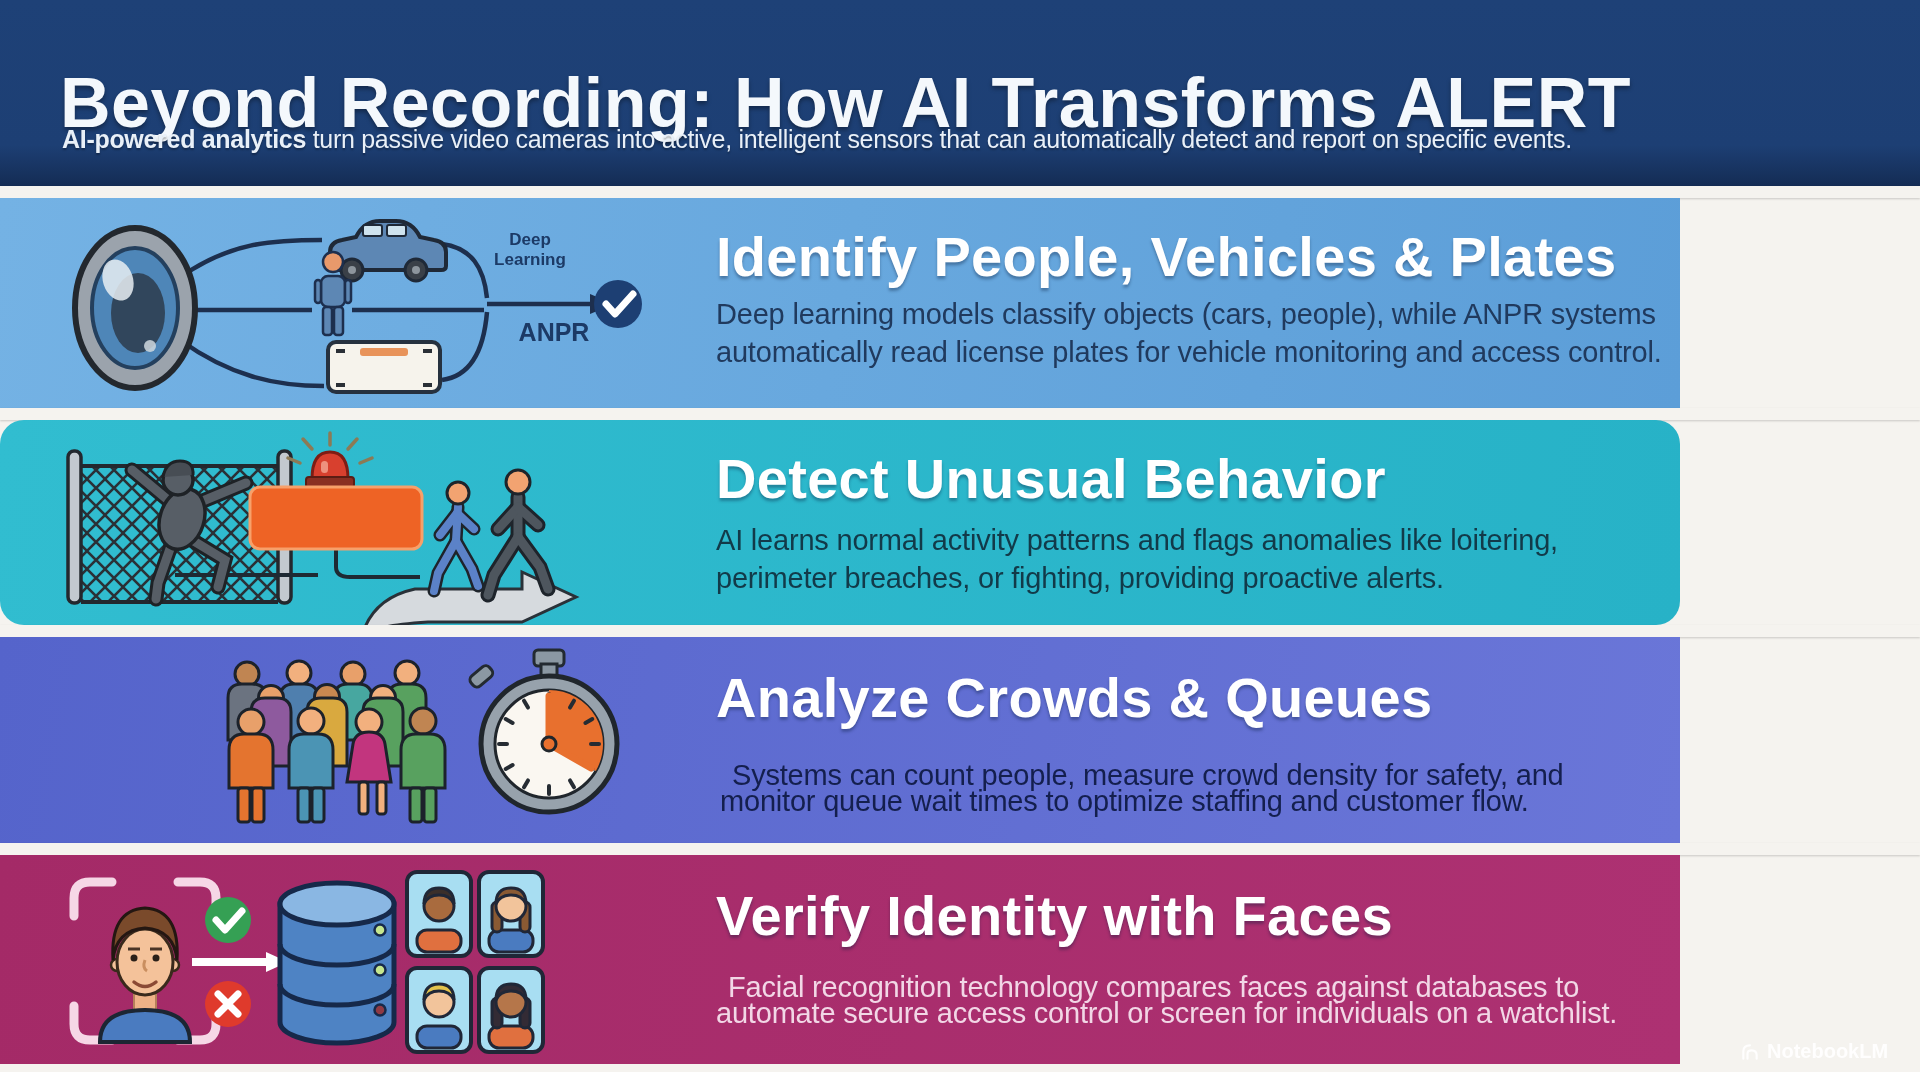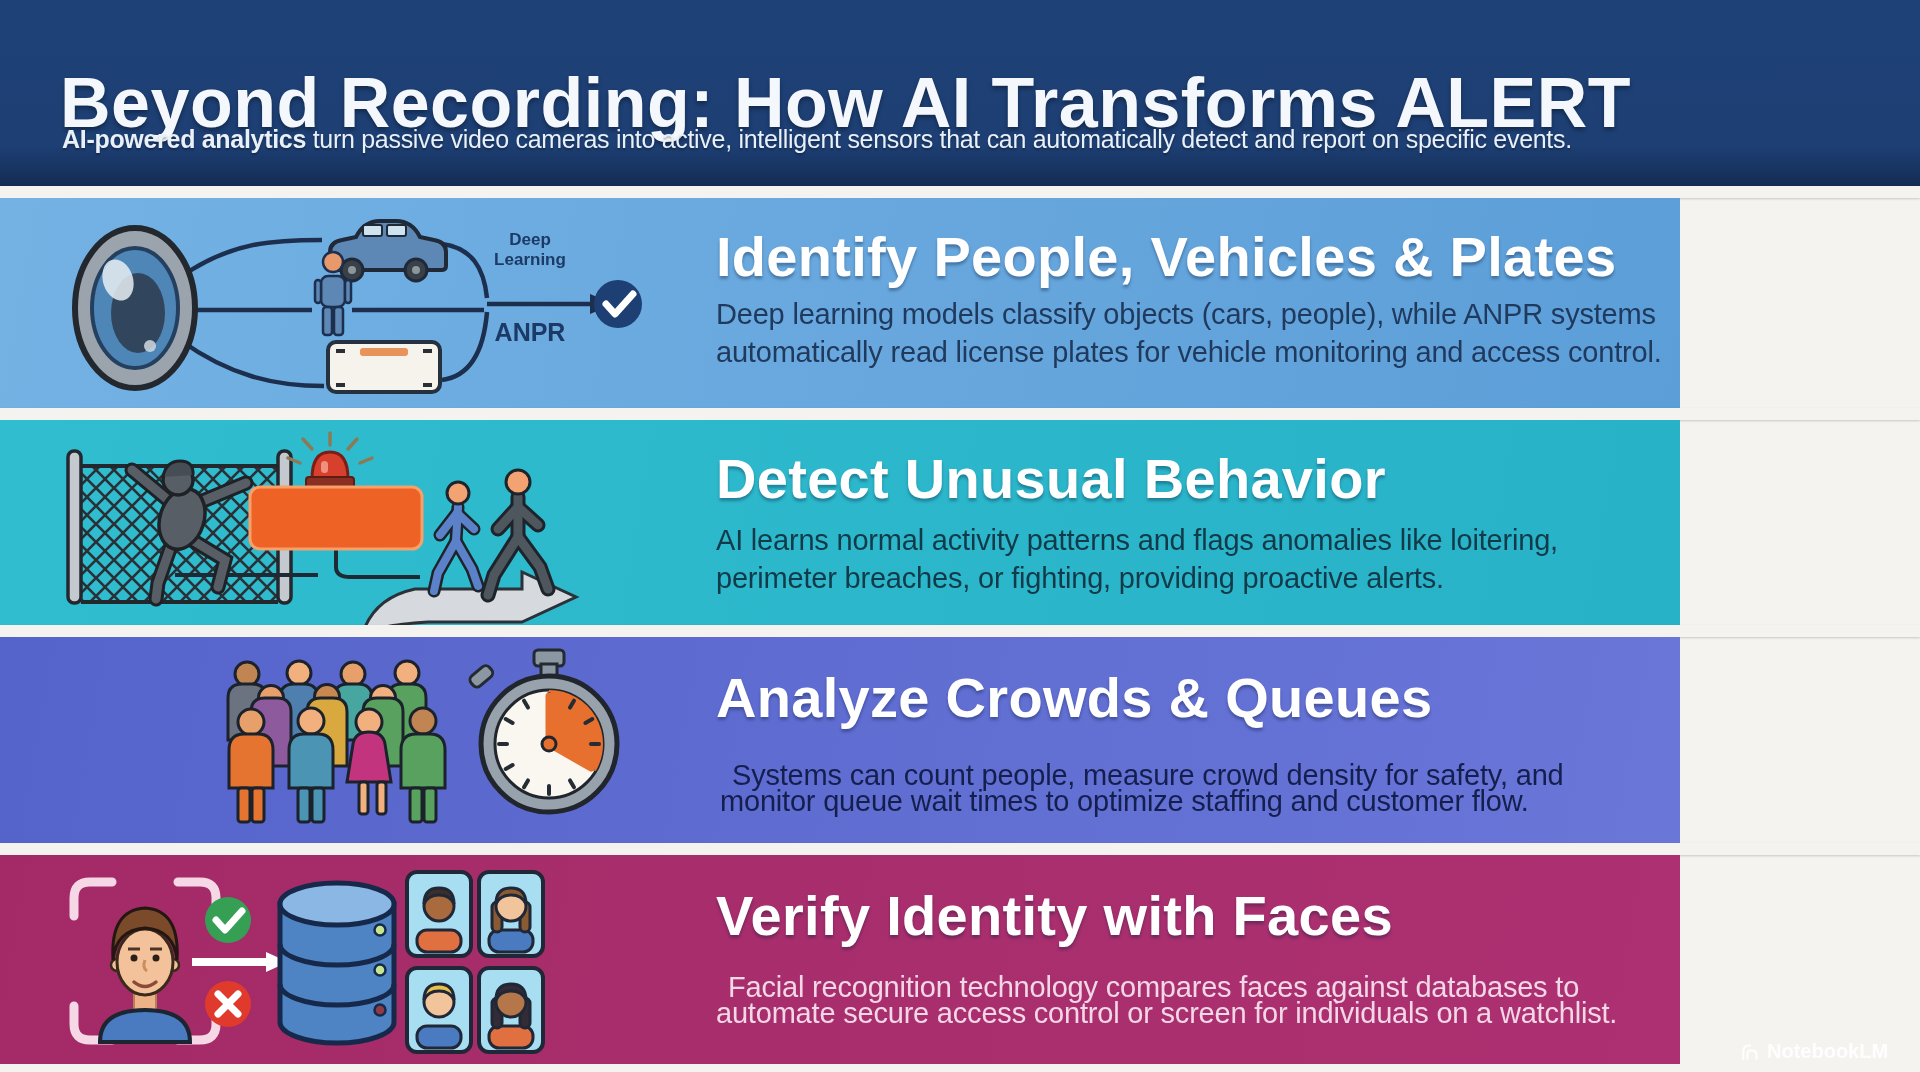--- a/index.html
+++ b/index.html
@@ -15,21 +15,21 @@
   .subtitle{left:62px;top:100px;width:1830px;color:#e9f0f8;font-size:25px;letter-spacing:-0.3px;
     text-shadow:0 2px 2px rgba(0,0,0,.3);white-space:nowrap;}
   .subtitle b{font-weight:700;}
 
   
   .sep{left:0;width:1920px;height:12px;background:#f5f3ef;box-shadow:0 1px 2px rgba(0,0,0,.18);}
 
   
   .band{left:0;width:1680px;}
   .band1{top:198px;height:210px;background:linear-gradient(100deg,#74b2e4,#5c9ed8);}
-  .band2{top:420px;height:205px;background:linear-gradient(100deg,#31bdd0,#27b2c7);}
+  .band2{top:420px;height:205px;background:linear-gradient(100deg,#31bdd0,#27b2c7);border-radius:24px;}
   .band3{top:637px;height:206px;background:linear-gradient(100deg,#5564cb,#6a76d8);}
   .band4{top:855px;height:209px;background:linear-gradient(100deg,#a42a67,#ad3172);}
   .bottom-strip{left:0;top:1064px;width:1920px;height:8px;background:#f5f3ef;}
 
   .band h2{margin:0;position:absolute;left:716px;color:#ffffff;font-size:56px;font-weight:800;
     letter-spacing:0.3px;text-shadow:0 3px 3px rgba(10,30,60,.35);white-space:nowrap;}
   .body-line{position:absolute;left:716px;font-size:29px;font-weight:500;white-space:nowrap;letter-spacing:-0.2px;text-align:right;}
   .band1 .body-line{color:#203a5e;}
   .band2 .body-line{color:#123a49;}
   .band3 .body-line{color:#141f4e;}
@@ -114,21 +114,21 @@
 
     <g>
       <circle cx="558" cy="106" r="24" fill="#1d3f73"></circle>
       <path d="M546 106 l9 10 l18 -20" fill="none" stroke="#ffffff" stroke-width="7" stroke-linecap="round" stroke-linejoin="round"></path>
     </g>
   </svg>
   <div class="mini-label" style="left:470px;top:230px;width:120px;font-size:17px">
     <div>Deep</div>
     <div>Learning</div>
   </div>
-  <div class="mini-label" style="left:470px;top:318px;width:120px;font-size:25px">ANPR</div>
+  <div class="mini-label" style="left:494px;top:318px;width:120px;font-size:25px">ANPR</div>
   <div class="plate-text">ABC 123</div>
 
   <div class="abs sep" style="top:408px"></div>
 
   <section class="abs band band2">
     <h2 style="top:26px">Detect Unusual Behavior</h2>
     <p class="body-line" style="top:104px;margin:0">AI learns normal activity patterns and flags anomalies like loitering,</p>
     <p class="body-line" style="top:142px;margin:0">perimeter breaches, or fighting, providing proactive alerts.</p>
   </section>
 

